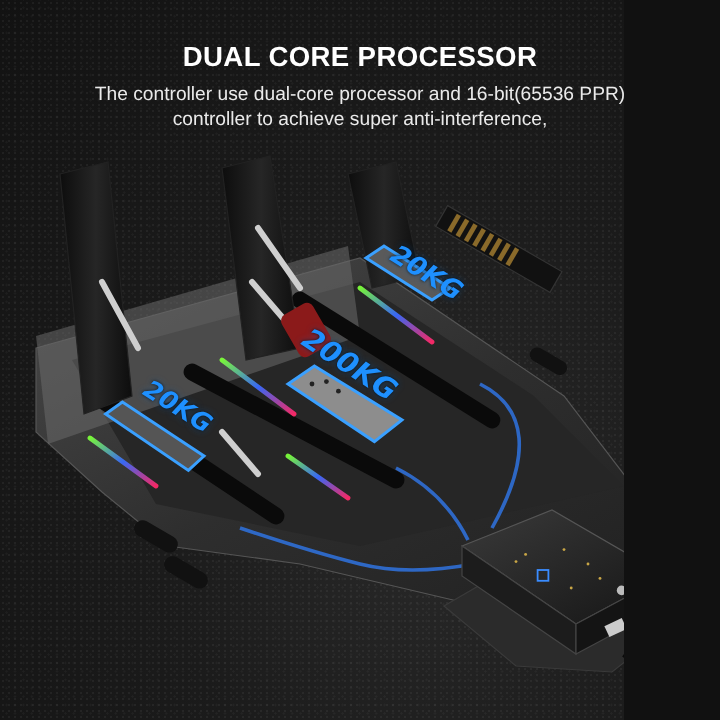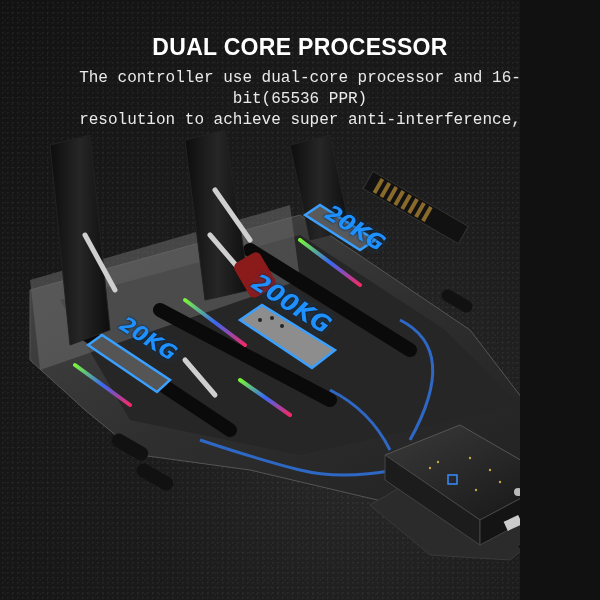--- a/index.html
+++ b/index.html
@@ -8,39 +8,39 @@
     background: radial-gradient(ellipse at 70% 70%, #2a2a2a 0%, #1b1b1b 45%, #121212 100%); }
   .noise { position:absolute; inset:0;
     background-image:
       radial-gradient(rgba(255,255,255,0.05) 1px, transparent 1px),
       radial-gradient(rgba(255,255,255,0.035) 1px, transparent 1px);
     background-size: 5px 5px, 7px 7px; background-position: 0 0, 2px 3px; }
   .headline { position:absolute; top:34px; left:0; width:600px; text-align:center;
     color:#fff; font-weight:bold; font-size:23px; letter-spacing:0.3px; }
   .desc { position:absolute; top:68px; left:40px; width:520px; text-align:center;
     color:#eaeaea; font-size:16px; line-height:21px; }
-  .desc span { display:block;font-family:Liberation Mono, monospace; }
+  .desc span { display:block; }
   svg.product { position:absolute; left:0; top:0; }
   .label { position:absolute; color:#1e90ff; font-weight:bold; font-style:italic;
     font-family:"DejaVu Sans", sans-serif; text-shadow:0 0 3px rgba(0,0,0,0.8), 0 0 6px rgba(30,144,255,0.35);
     transform-origin:left top; white-space:nowrap; }
   .lbl-right { left:334px; top:200px; font-size:22px; transform:rotate(32deg); }
   .lbl-mid { left:262px; top:268px; font-size:24px; transform:rotate(33deg); }
   .lbl-left { left:128px; top:312px; font-size:21px; transform:rotate(32deg); }
 </style>
 </head>
 <body>
 
 <div class="stage">
   <div class="noise"></div>
 
   <div class="headline">DUAL CORE PROCESSOR</div>
   <div class="desc">
     <span>The controller use dual-core processor and 16-bit(65536 PPR)</span>
-    <span>resolution to achieve super anti-interference,</span>
+    <span>controller to achieve super anti-interference,</span>
   </div>
 
   <svg class="product" width="600" height="600" viewBox="0 0 600 600">
     <defs>
       <linearGradient id="plate" x1="0" y1="0" x2="1" y2="1">
         <stop offset="0" stop-color="#4a4a4a"></stop>
           <stop offset="0.5" stop-color="#2e2e2e"></stop>
           <stop offset="1" stop-color="#1f1f1f"></stop>
       </linearGradient>
       <linearGradient id="rgb" x1="0" y1="0" x2="1" y2="1">

